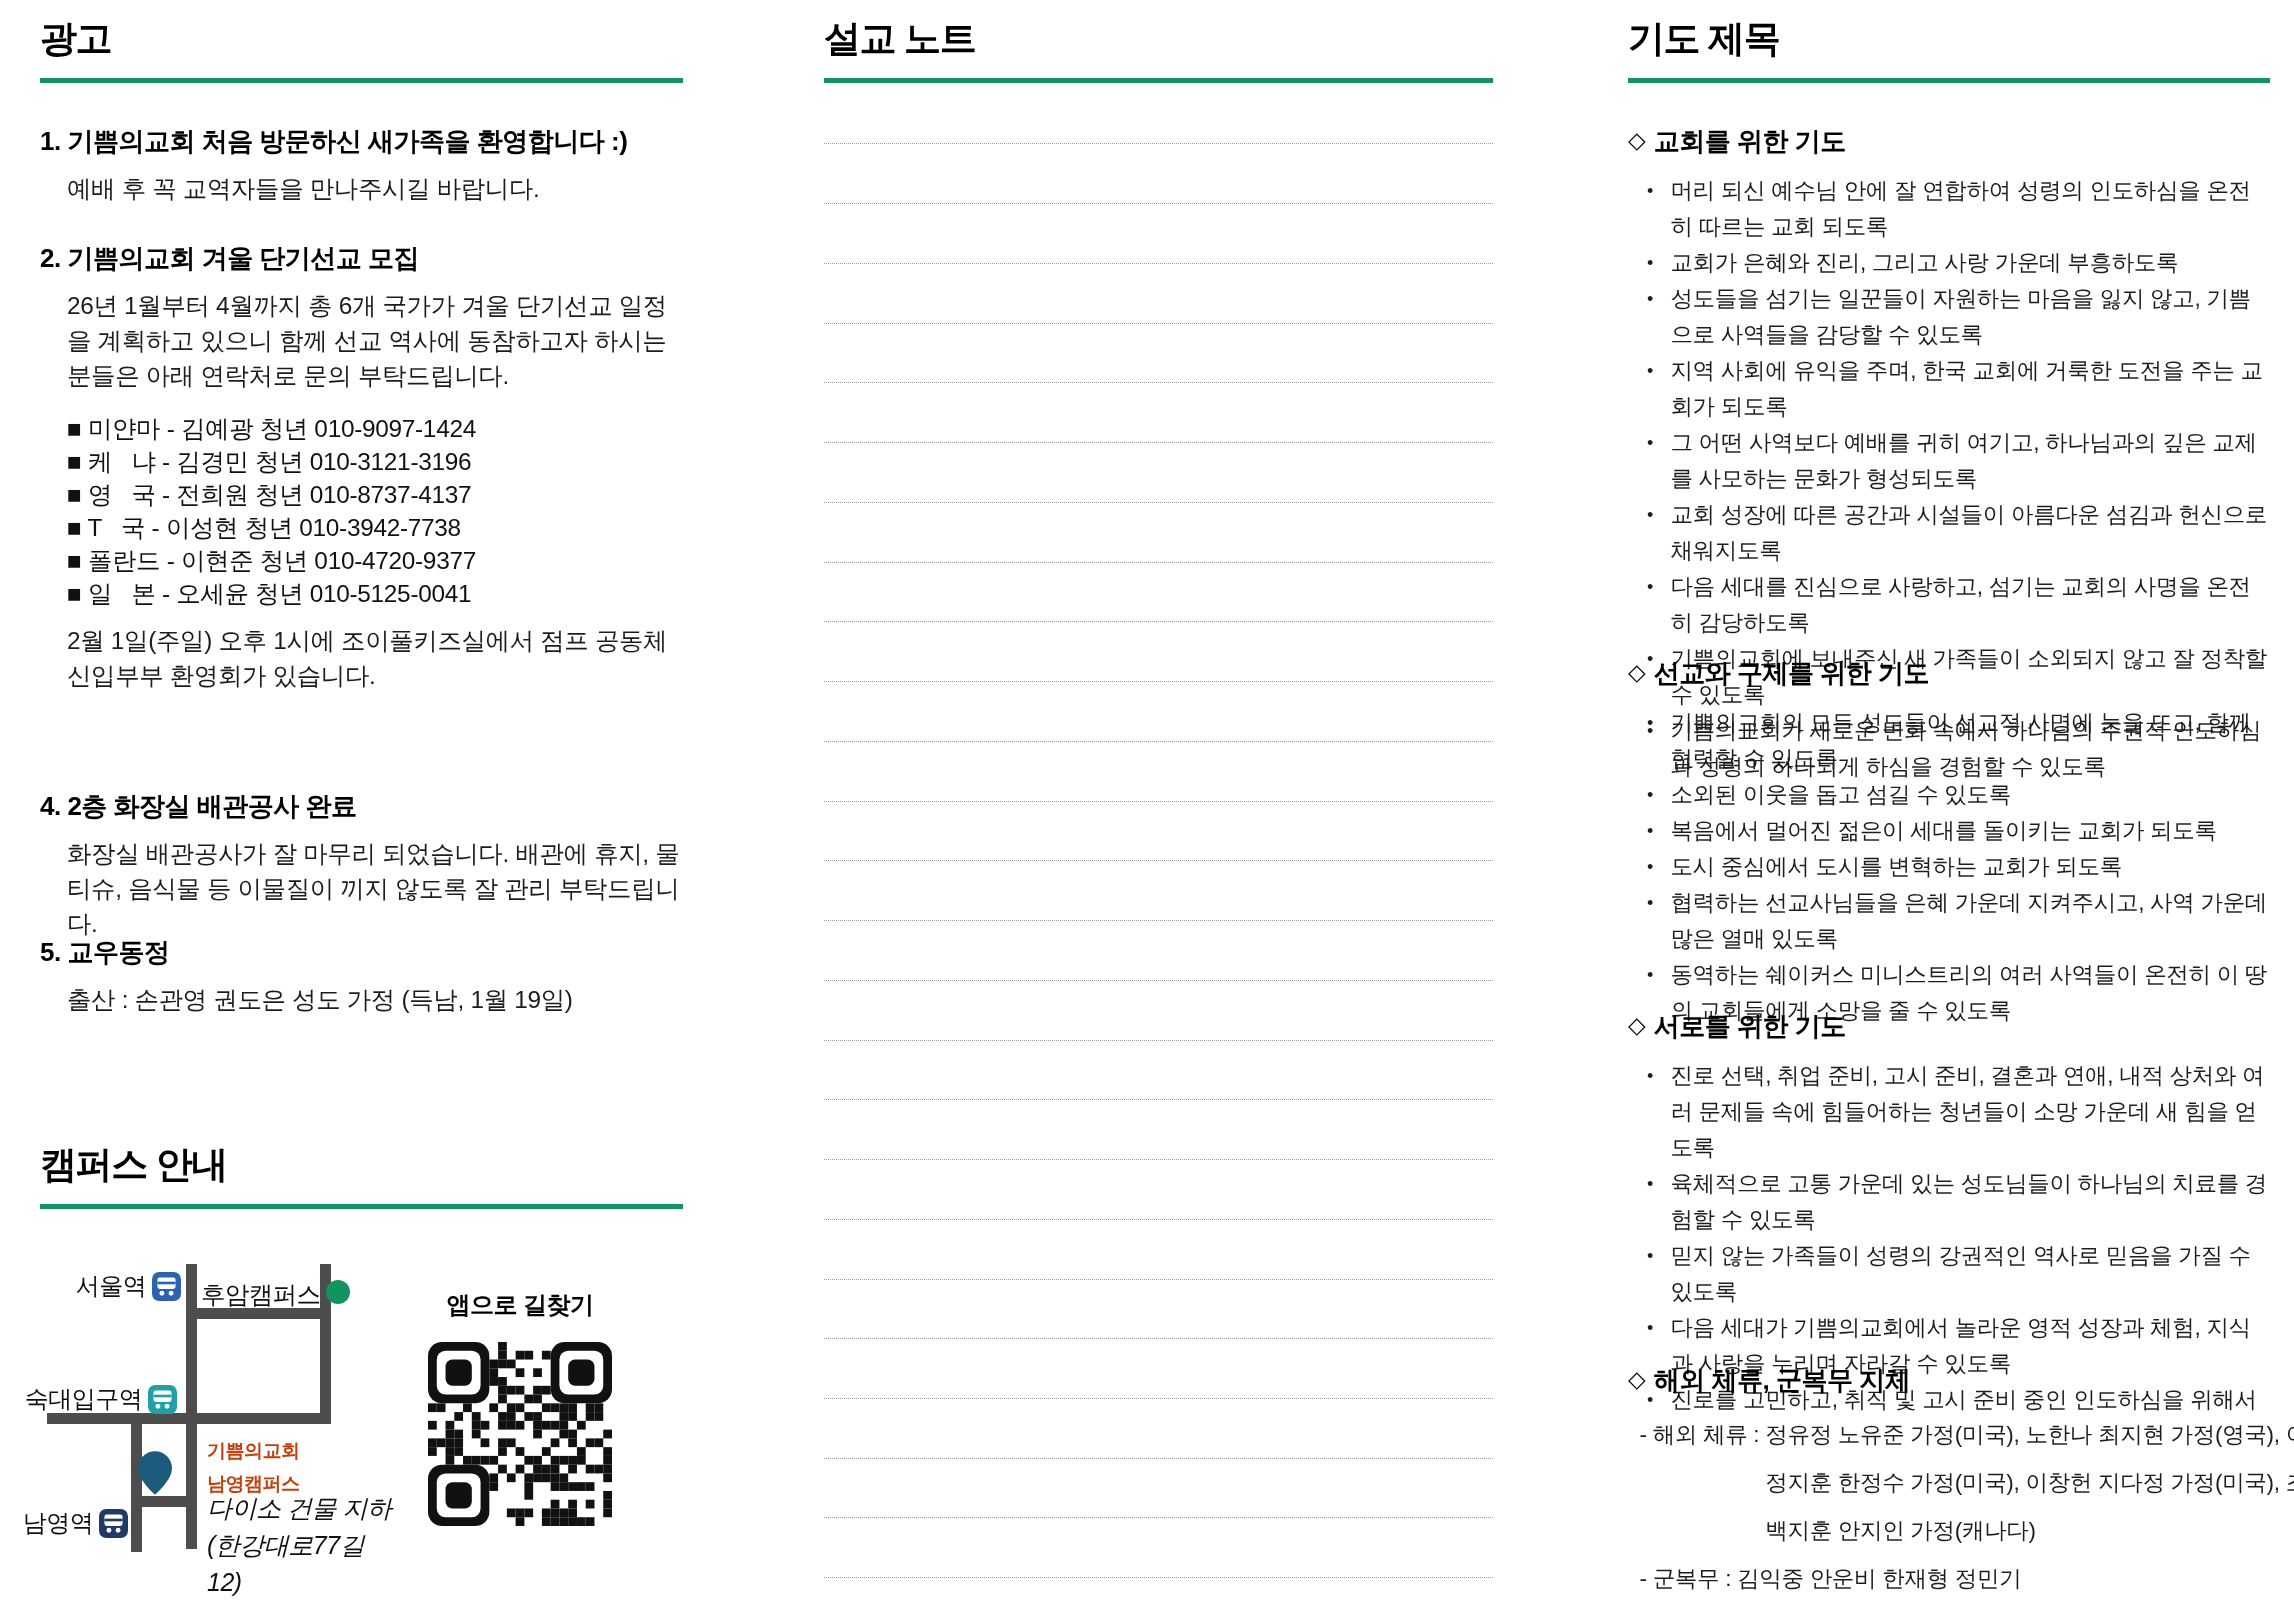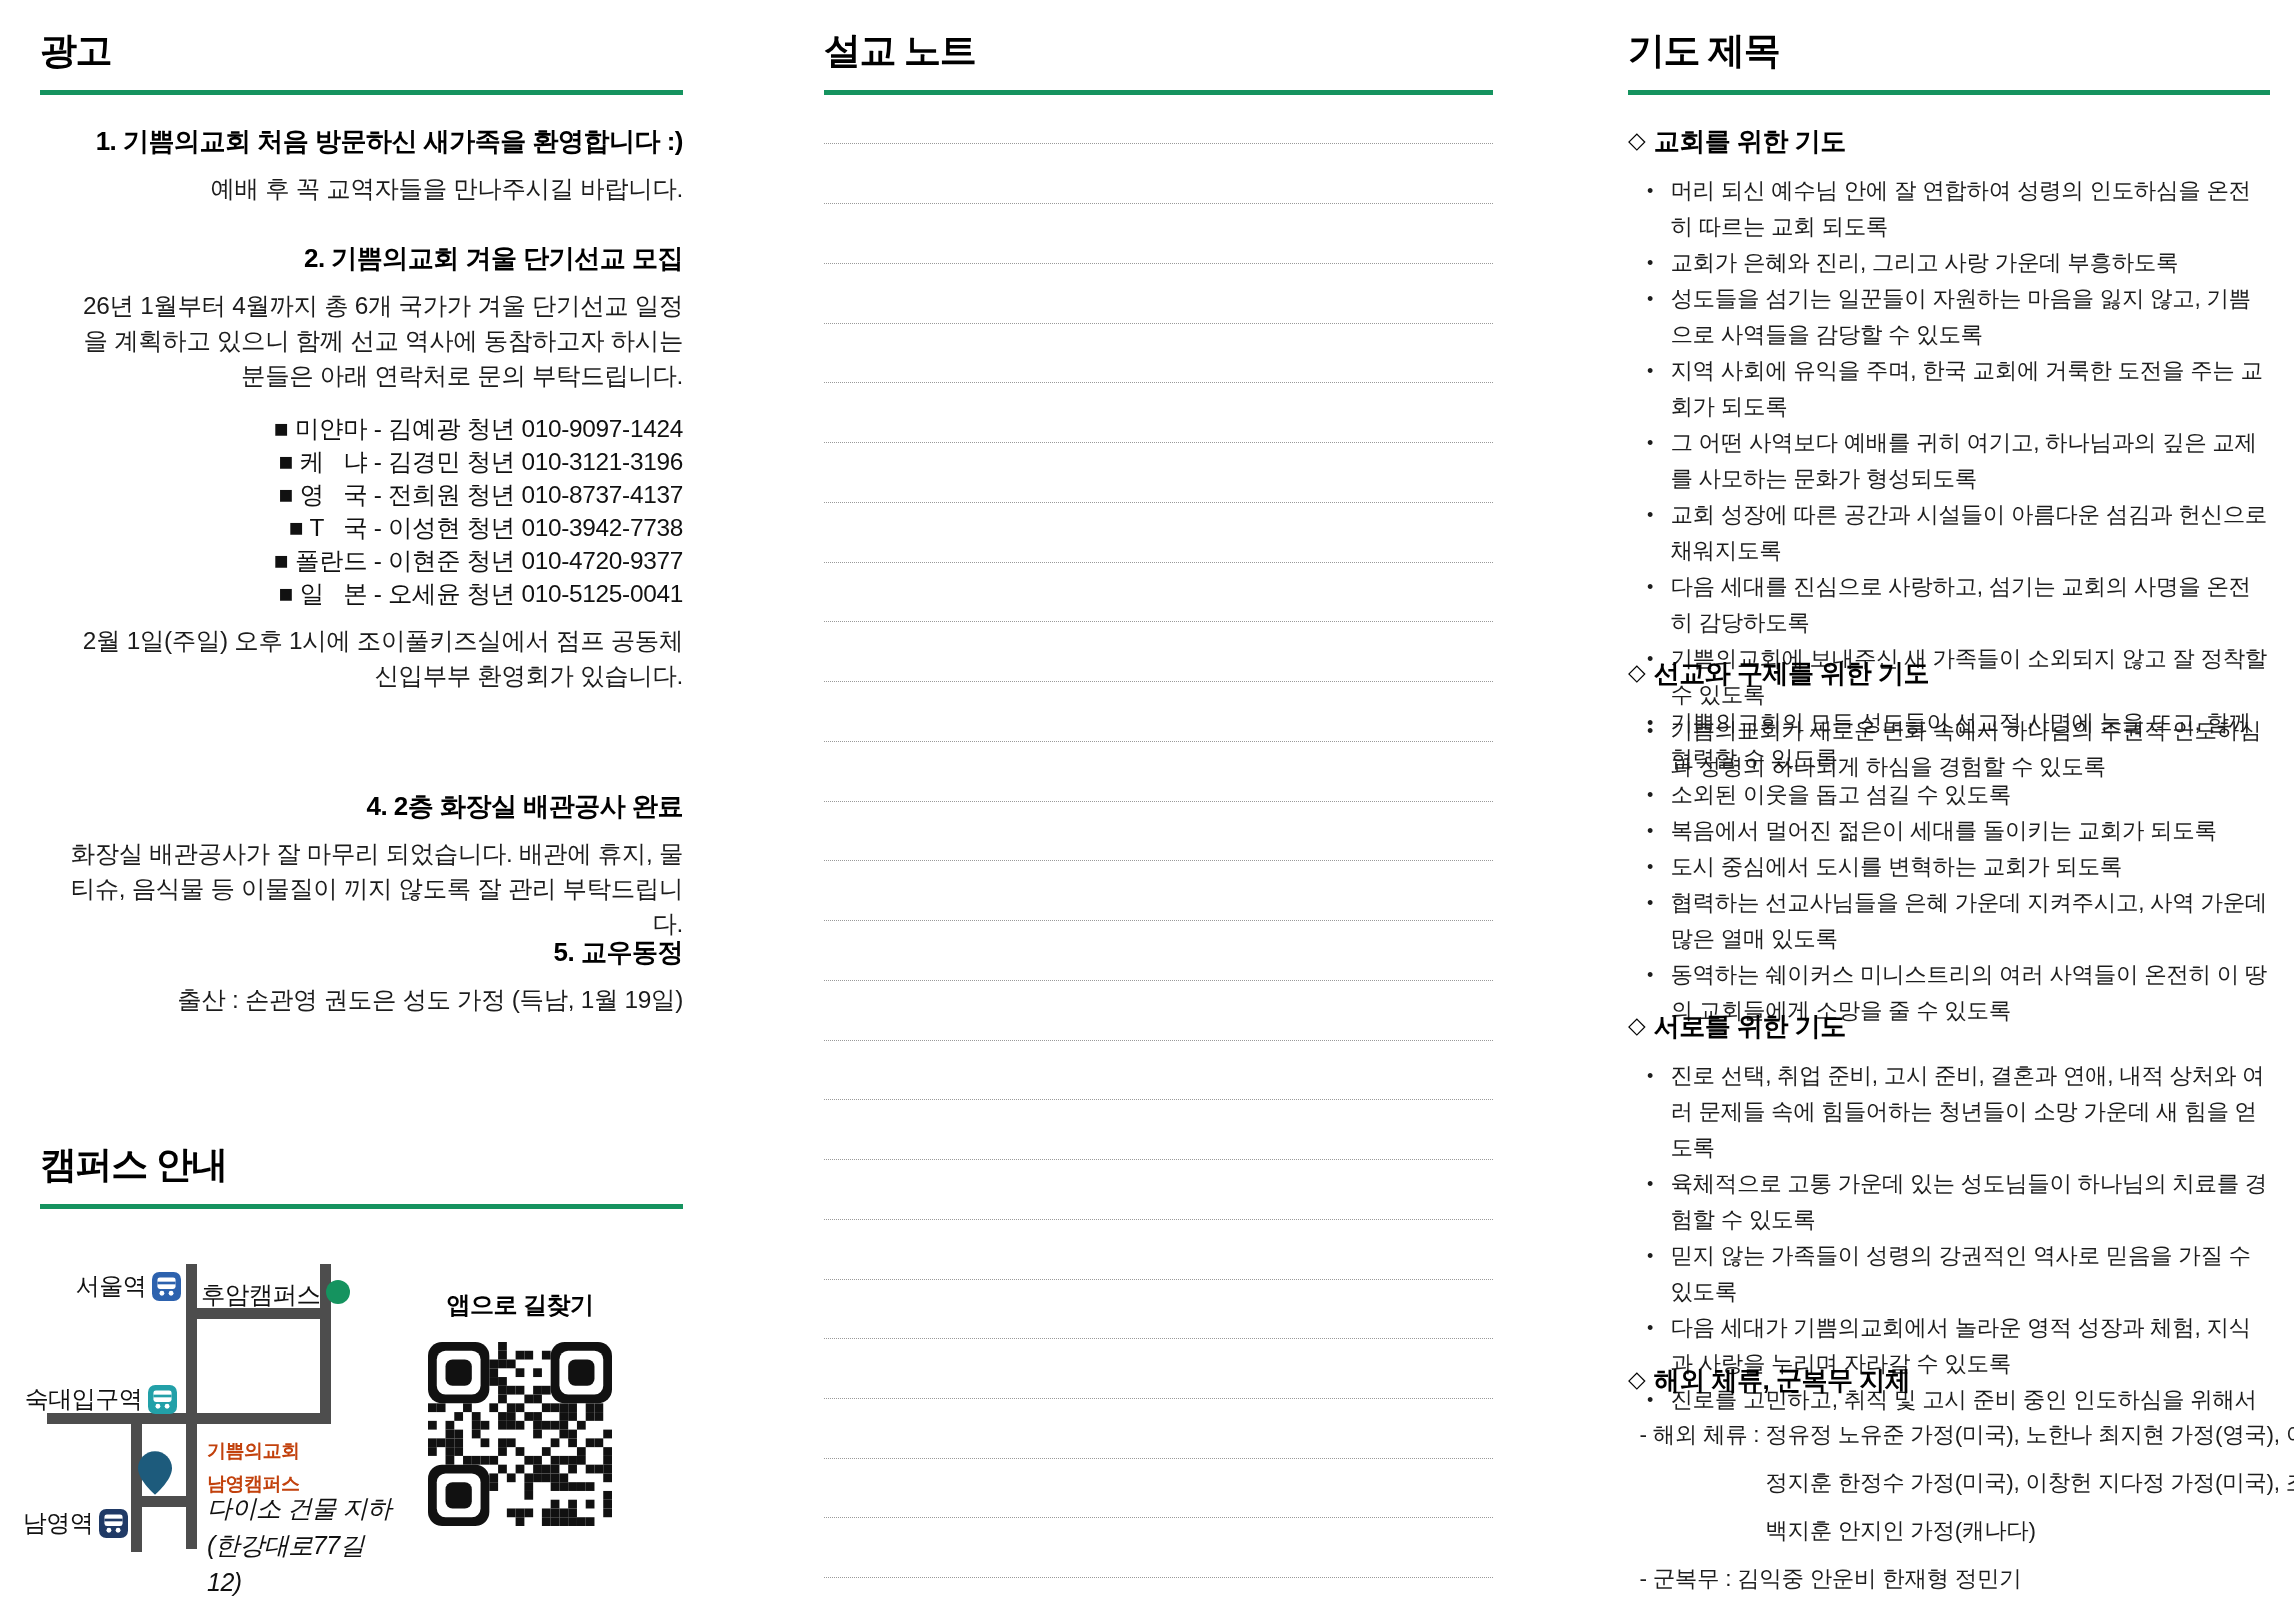--- a/index.html
+++ b/index.html
@@ -7,27 +7,27 @@
   .page{
     position:relative; width:2294px; height:1622px; overflow:hidden;
     background:#ffffff; color:#111;
     font-family:"Liberation Sans","DejaVu Sans",sans-serif;
   }
   .col{ position:absolute; top:0; height:100%; }
   .col1{ left:40px;  width:643px; }
   .col2{ left:824px; width:669px; }
   .col3{ left:1628px;width:642px; }
 
-  .col-header{ position:absolute; left:0; width:100%; top:26px; }
+  .col-header{ position:absolute; left:0; width:100%; top:14px; }
   .col-header.campus{ top:1140px; }
   .col-title{ margin:0; font-size:37px; font-weight:800; letter-spacing:-1.4px; color:#000; }
   .rule{ height:4.8px; background:var(--accent); margin-top:14.3px; }
 
   
-  .ann-item{ position:absolute; left:0; width:100%;text-align:right; }
+  .ann-item{ position:absolute; left:0; width:100%; }
   .ann-title{ margin:0 0 11.5px 0; font-size:26px; font-weight:800; color:#000; letter-spacing:-0.5px; }
   .ann-body{ padding-left:27px; }
   .ann-line{ margin:0; font-size:24.4px; line-height:35px; color:#1c1c1c; letter-spacing:-0.3px; }
   .contacts{ margin-top:19px; padding-left:27px; }
   .contact-line{ font-size:24.4px; line-height:33px; color:#111; white-space:pre; letter-spacing:-0.3px; }
 
   
   .note-line{ position:absolute; left:0; width:100%; height:0; border-top:1.9px dotted #9a9a9a; }
 
   

